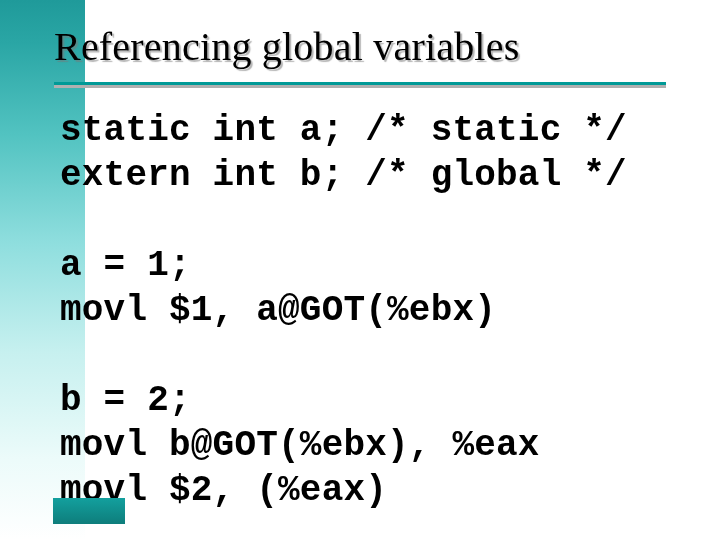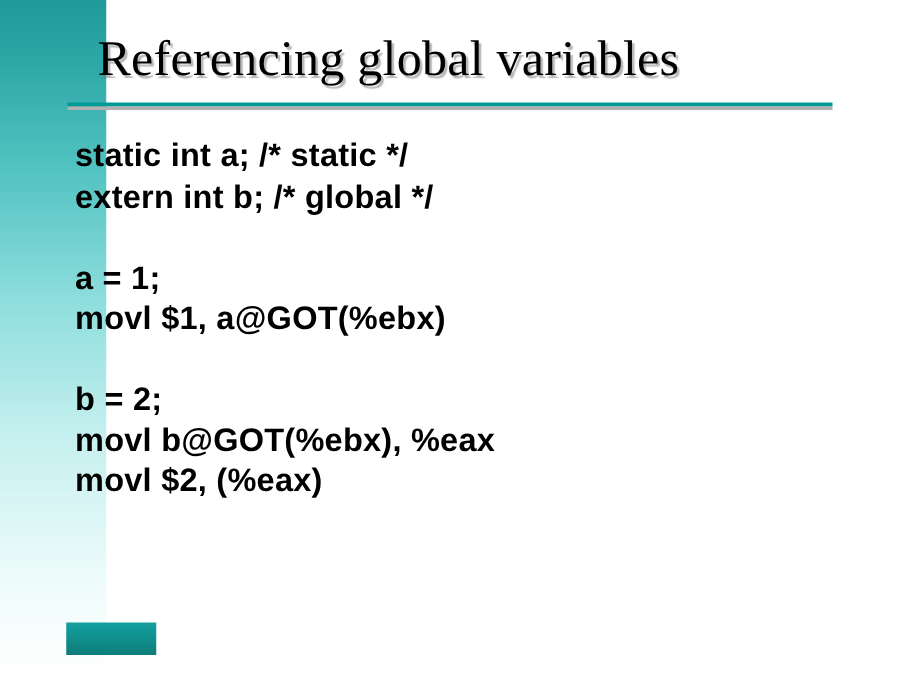--- a/index.html
+++ b/index.html
@@ -25,21 +25,20 @@
   .slide {
     position: relative;
     width: 720px;
     height: 540px;
   }
   .title-wrap {
     position: absolute;
     left: 54px;
     top: 26px;
     width: 612px;
-    margin-left: 24px;
   }
   .title {
     font-size: 40px;
     color: #000;
     letter-spacing: 0.2px;
     text-shadow: 2px 2px 1px rgba(120,120,120,0.55);
     line-height: 1.05;
   }
   .title-underline {
     position: absolute;
@@ -65,23 +64,23 @@
     left: 53px;
     top: 498px;
     width: 72px;
     height: 26px;
     background: linear-gradient(180deg, #13a09e 0%, #0e7d7b 100%);
   }
   .code-block {
     position: absolute;
     left: 60px;
     top: 108px;
-    font-family: Liberation Sans, sans-serif;
+    font-family: Liberation Mono, monospace;
     font-weight: 700;
-    font-size: 26px;
+    font-size: 36px;
     line-height: 1.25;
     color: #000;
     white-space: pre;
     letter-spacing: 0.2px;
   }
 </style>
 </head>
 <body>
 
 <div class="slide">

